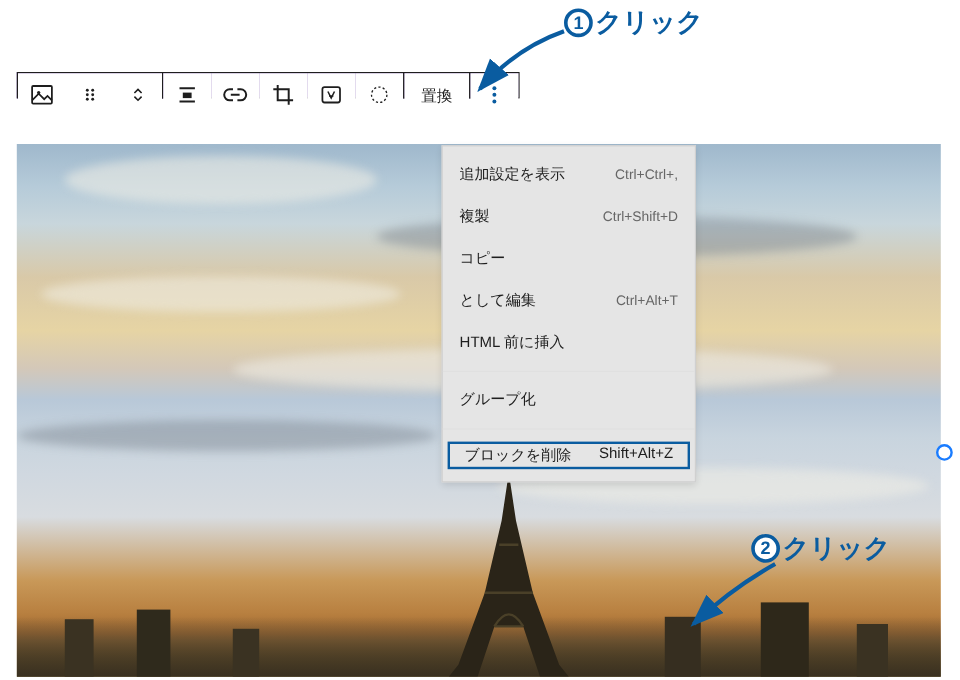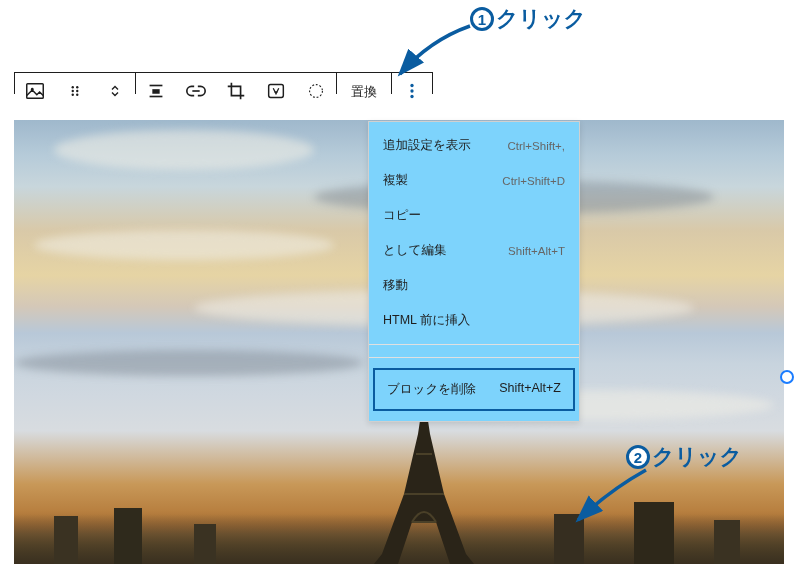--- a/index.html
+++ b/index.html
@@ -1,20 +1,20 @@
 <!DOCTYPE html>
 <html><head>
   <meta charset="utf-8">
   <style>
     * { margin: 0; padding: 0; box-sizing: border-box; }
     body { font-family: -apple-system, "Segoe UI", "Hiragino Sans", "Meiryo", sans-serif; width: 800px; height: 567px; position: relative; background: #fff; }
     
     .toolbar {
       position: absolute;
-      top: 72px;
+      top: 60px;
       left: 14px;
       display: flex;
       background: #4c1d95;
       height: 22px;
     }
     .toolbar-group {
       display: flex;
       border: 1px solid #1e1e1e;
       margin-right: -1px;
     }
@@ -66,21 +66,21 @@
       right: 0;
       height: 50px;
       background: linear-gradient(0deg, #3a3020 0%, rgba(80,70,50,0.6) 60%, transparent 100%);
     }
     
     .dropdown {
       position: absolute;
       top: 121px;
       left: 368px;
       width: 212px;
-      background: #7dd3fc;
+      background: #e5e5e5;
       border: 1px solid #d0d0d0;
       box-shadow: 0 2px 6px rgba(0,0,0,0.12);
       font-size: 12.5px;
       color: #1e1e1e;
     }
     .dropdown-section {
       border-top: 1px solid #e0e0e0;
       padding: 6px 0;
     }
     .dropdown-section:first-child { border-top: none; }
@@ -89,21 +89,21 @@
       justify-content: space-between;
       align-items: center;
       padding: 9px 14px;
       cursor: pointer;
     }
     .menu-item .shortcut { color: #666; font-size: 11.5px; }
     .menu-item .refresh-icon { margin-left: auto; }
     .highlighted-item {
       border: 2px solid #0a5ca0;
       margin: 4px;
-      padding: 11px 12px;
+      padding: 1px 12px;
       display: flex;
       justify-content: space-between;
       cursor: pointer;
     }
     
     .annotation {
       position: absolute;
       font-weight: bold;
       font-size: 22px;
       color: #0a5ca0;
@@ -249,41 +249,41 @@
   <div class="building" style="left:180px;width:22px;height:40px;background:#3a3222;"></div>
   <div class="building" style="left:540px;width:30px;height:50px;background:#362e20;"></div>
   <div class="building" style="left:620px;width:40px;height:62px;background:#2e281a;"></div>
   <div class="building" style="left:700px;width:26px;height:44px;background:#3a3222;"></div>
 </div>
 
 <div class="dropdown">
   <div class="dropdown-section">
     <div class="menu-item">
       <span>追加設定を表示</span>
-      <span class="shortcut">Ctrl+Shift+,</span>
+      <span class="shortcut">Ctrl+Ctrl+,</span>
     </div>
     <div class="menu-item">
       <span>複製</span>
       <span class="shortcut">Ctrl+Shift+D</span>
     </div>
     <div class="menu-item">
       <span>コピー</span>
     </div>
     <div class="menu-item">
       <span>として編集</span>
-      <span class="shortcut">Shift+Alt+T</span>
-    </div>
-    <div class="menu-item">
-      <span>移動</span>
+      <span class="shortcut">Ctrl+Alt+T</span>
     </div>
     <div class="menu-item">
       <span>HTML 前に挿入</span>
     </div>
   </div>
   <div class="dropdown-section">
+    <div class="menu-item">
+      <span>グループ化</span>
+    </div>
   </div>
   <div class="dropdown-section">
     <div class="highlighted-item">
       <span>ブロックを削除</span>
       <span class="shortcut">Shift+Alt+Z</span>
     </div>
   </div>
 </div>
 
 <div class="selection-handle"></div>

